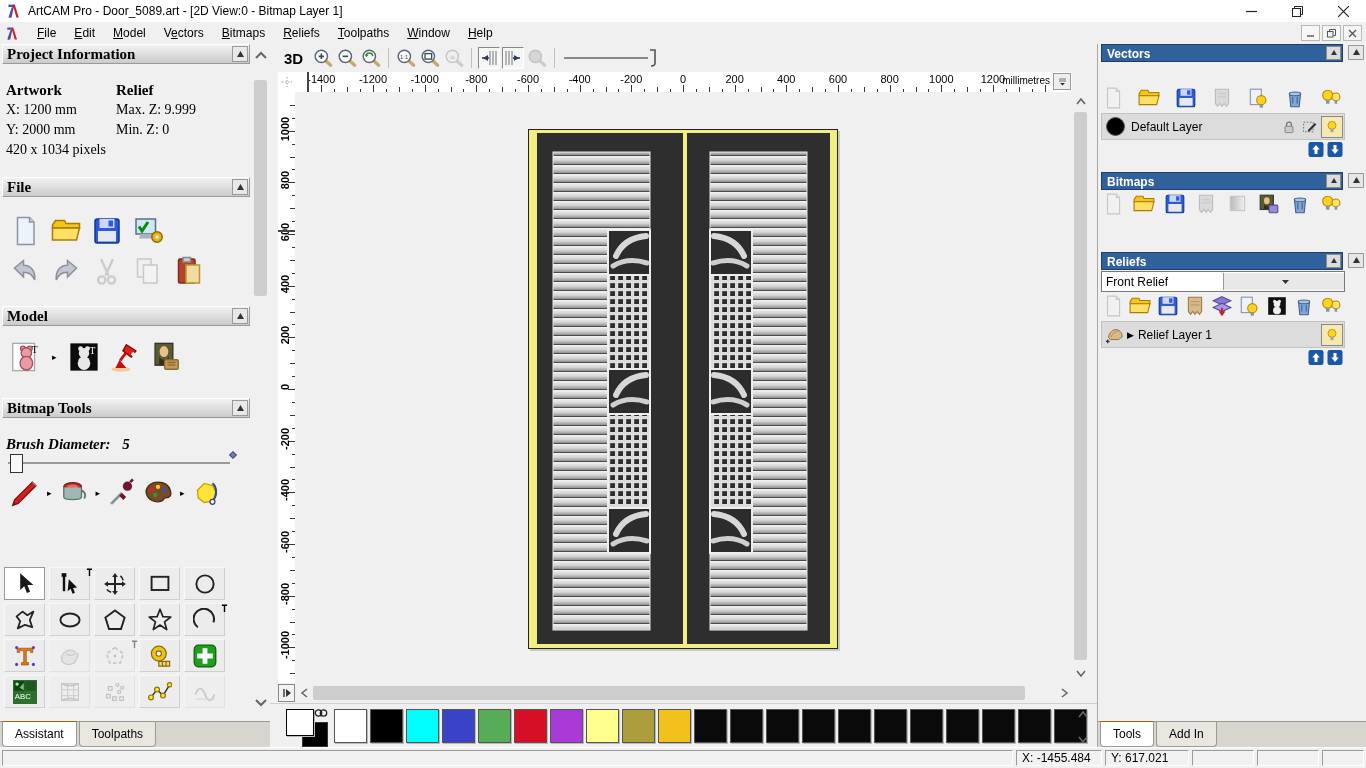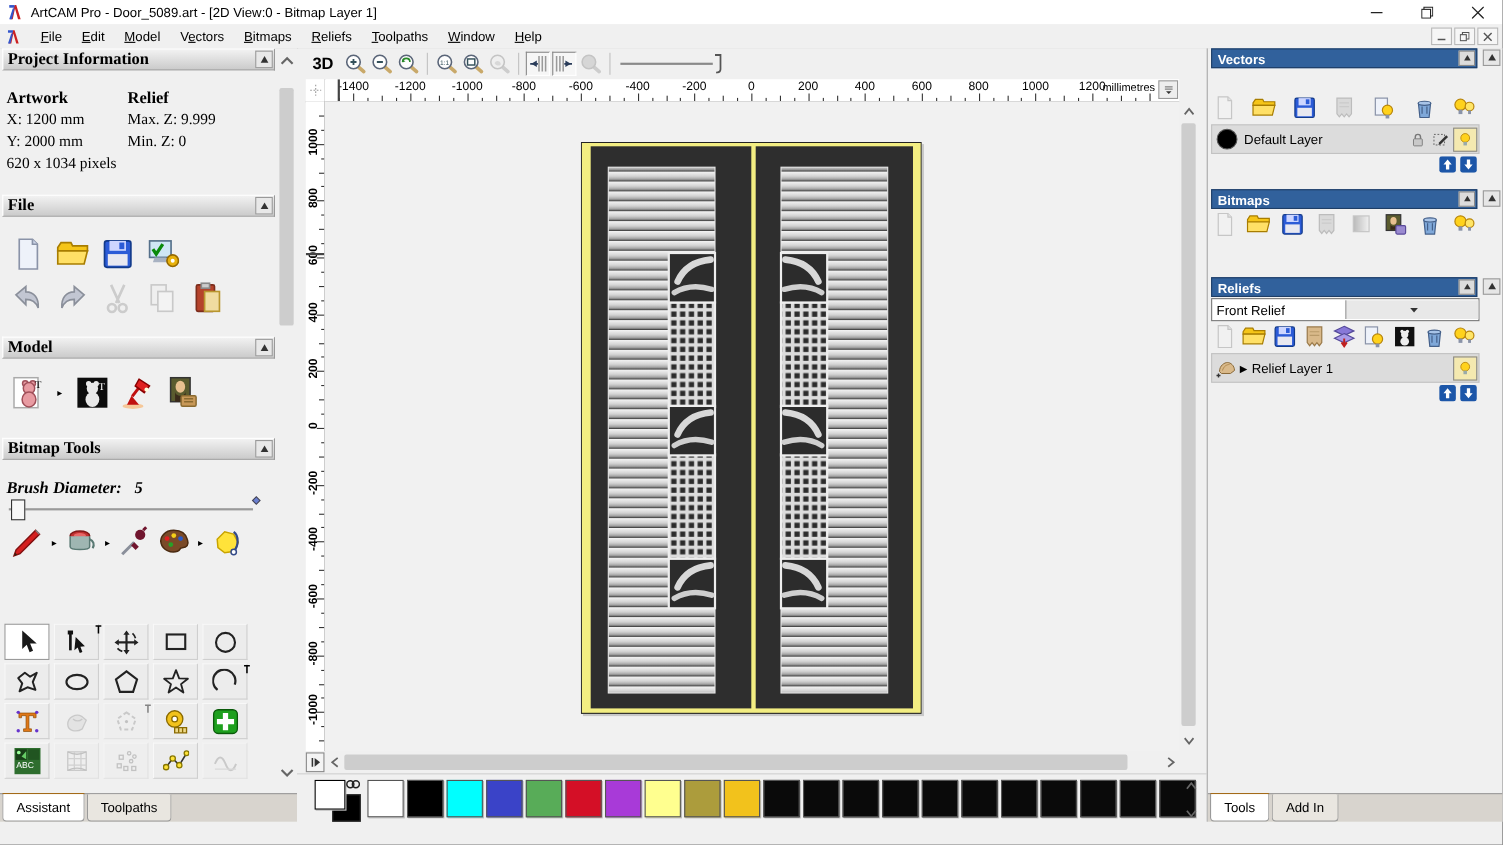--- a/index.html
+++ b/index.html
@@ -207,21 +207,21 @@
           <svg viewBox="0 0 9 9">
             <path d="M4.5 1 8 7H1z" fill="#333"></path>
           </svg>
         </button>
     </div>
     <div class="pi-grid">
       <div class="pi-col" style="left:0">
         <div class="pi-head">Artwork</div>
         <div>X: 1200 mm</div>
         <div>Y: 2000 mm</div>
-        <div style="white-space:nowrap">620 x 1034 pixels</div>
+        <div style="white-space:nowrap">420 x 1034 pixels</div>
       </div>
       <div class="pi-col" style="left:110px">
         <div class="pi-head">Relief</div>
         <div>Max. Z: 9.999</div>
         <div>Min. Z: 0</div>
       </div>
     </div>
 
     <div class="sec-h" style="top:133px">
       <span>File</span>
@@ -1383,13 +1383,21 @@
     <div class="tabs" style="background:#d8d4ce">
       <span class="tab on">
           <span>Tools</span>
         </span>
       <span class="tab">
           <span>Add In</span>
         </span>
     </div>
   </div>
 
+  <div class="statusbar">
+    <span class="scell" style="flex:1"></span>
+    <span class="scell" style="width:86px">X: -1455.484</span>
+    <span class="scell" style="width:84px">Y: 617.021</span>
+    <span class="scell" style="width:62px"></span>
+    <span class="scell" style="width:62px"></span>
+    <span class="scell" style="width:42px;margin-right:0"></span>
+  </div>
 </div>
 
 </body></html>

